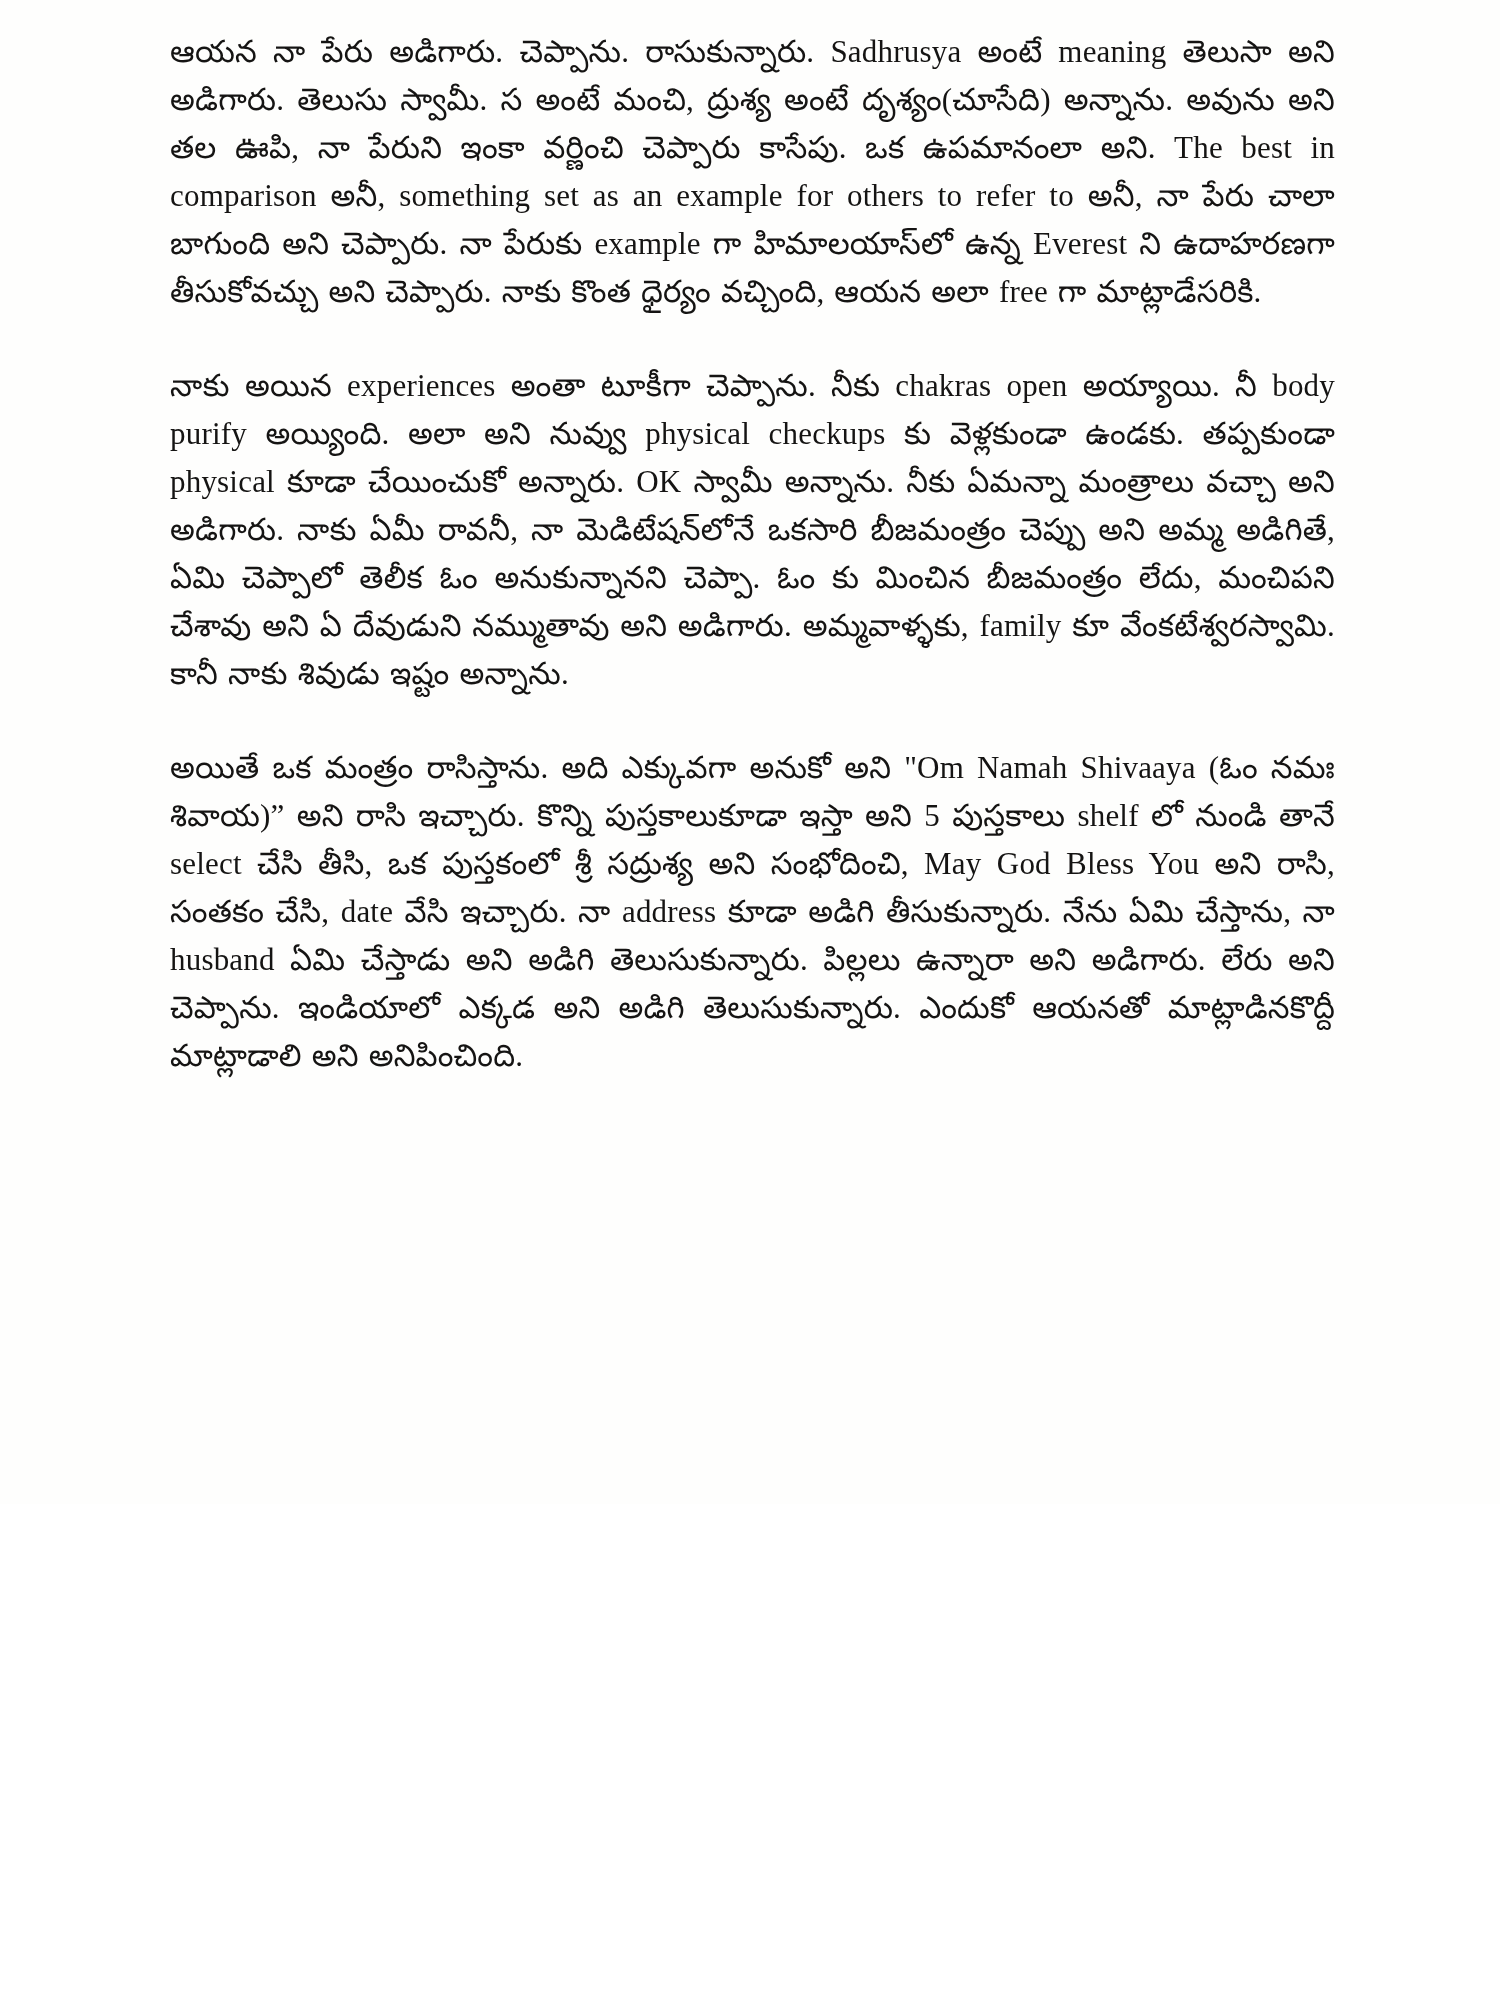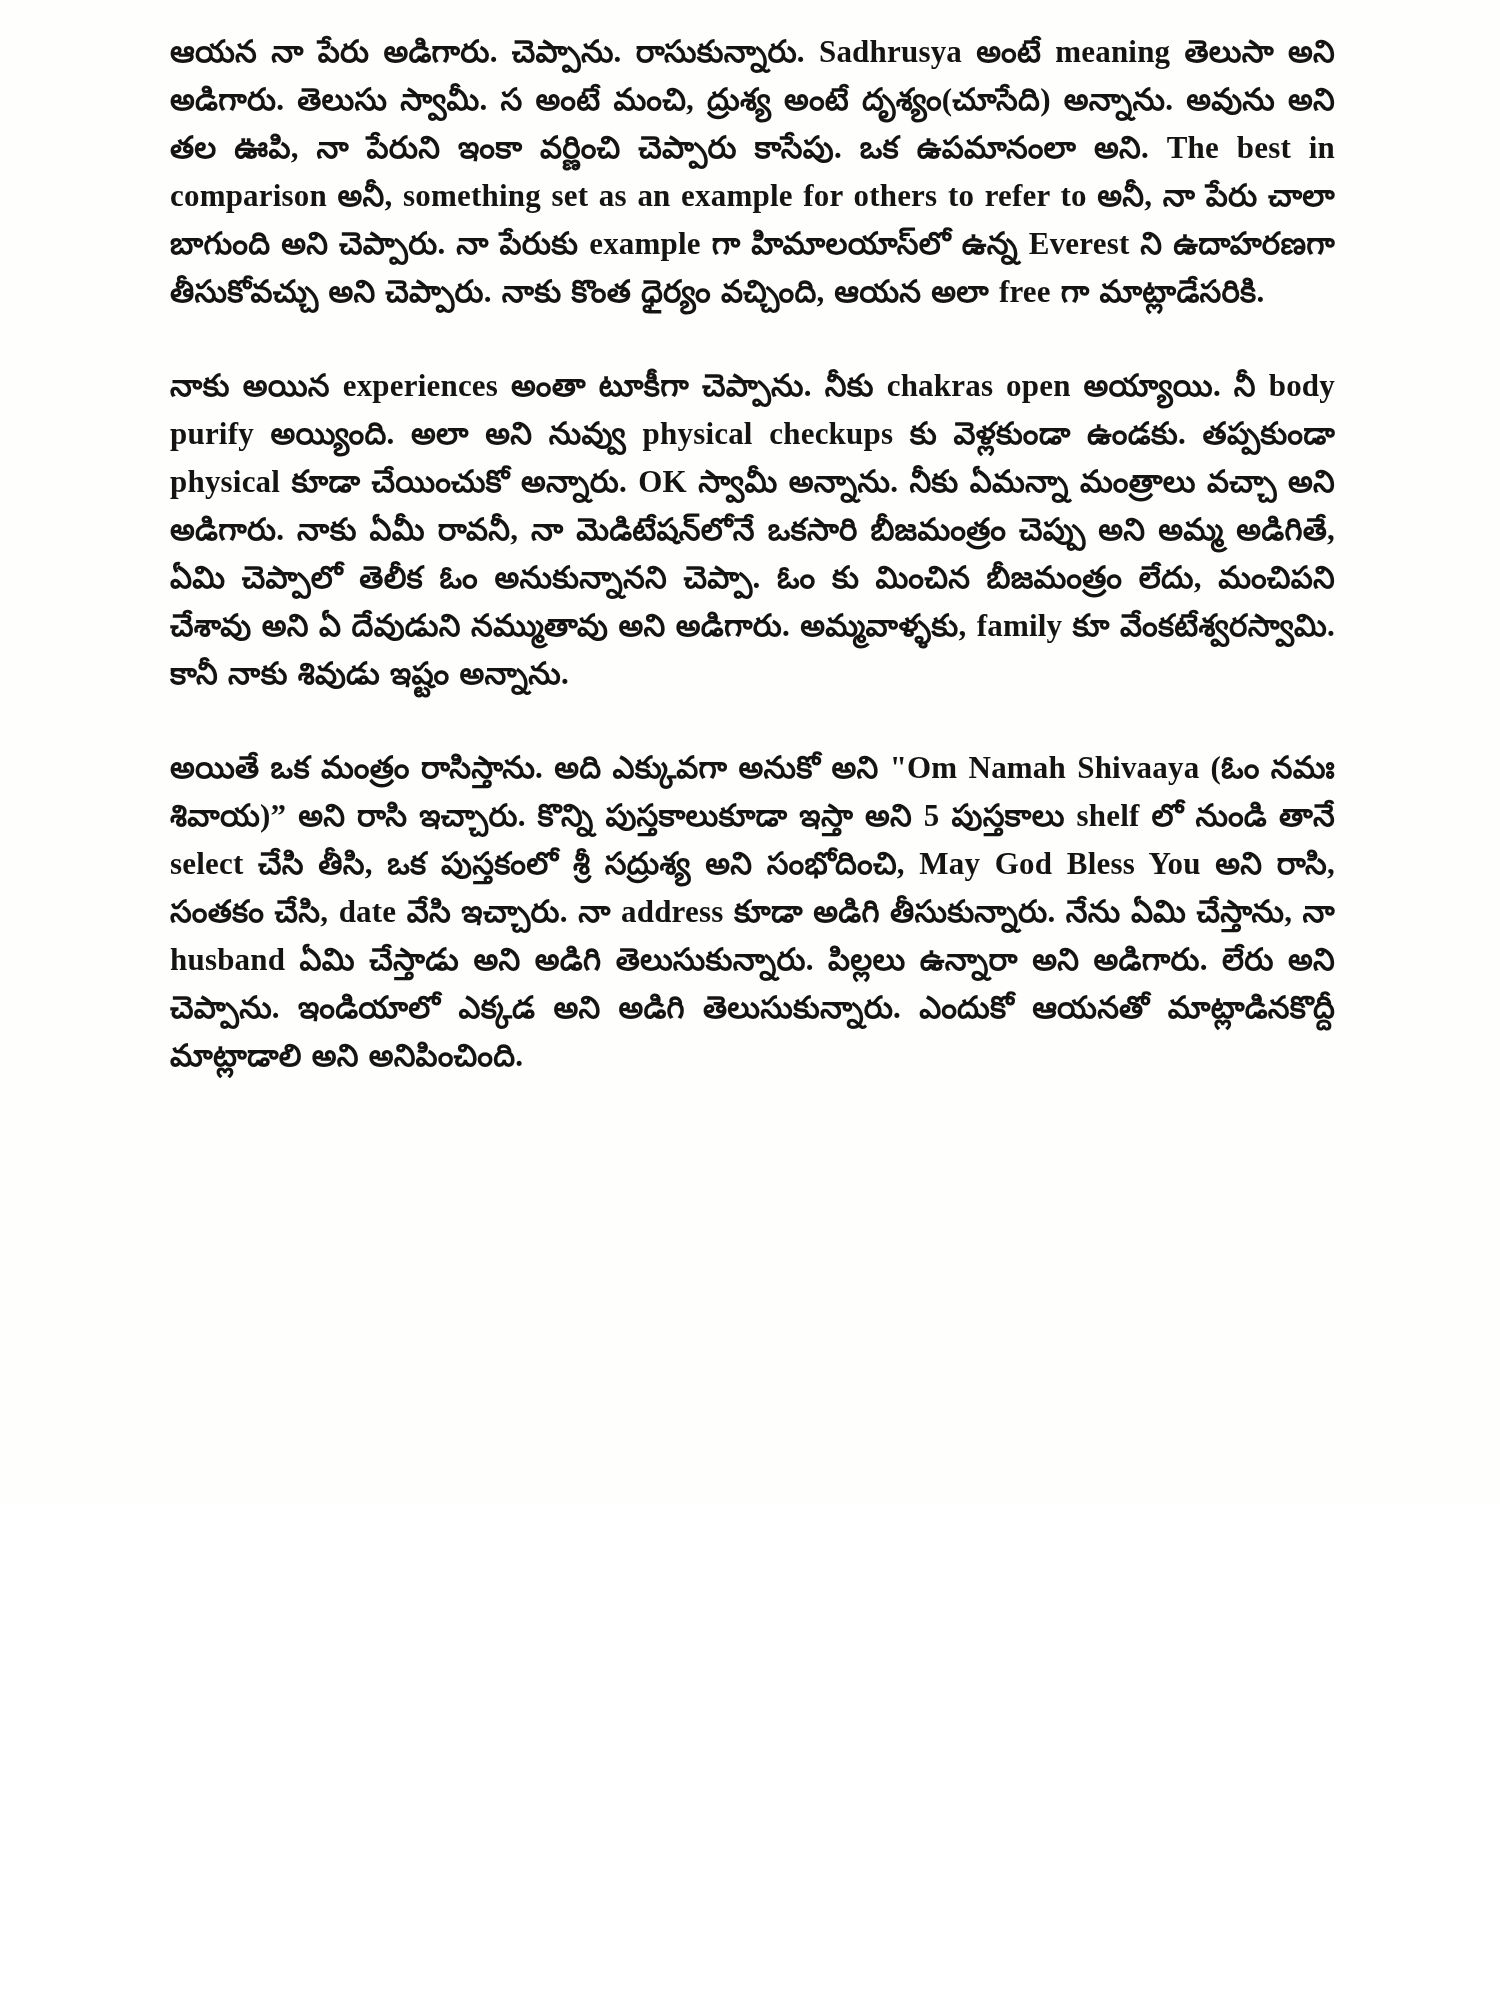--- a/index.html
+++ b/index.html
@@ -8,21 +8,20 @@
     background: #ffffff;
   }
   .page {
     position: relative;
     width: 1500px;
     height: 1504px;
     background: #fefefdff;
     font-family: "Liberation Serif", "DejaVu Serif", serif;
     color: #151413;
     overflow: hidden;
-    font-weight: bold;
   }
   .content {
     position: absolute;
     left: 170px;
     right: 165px;
     top: 28px;
   }
   .content p {
     margin: 0 0 46px 0;
     font-size: 31px;

